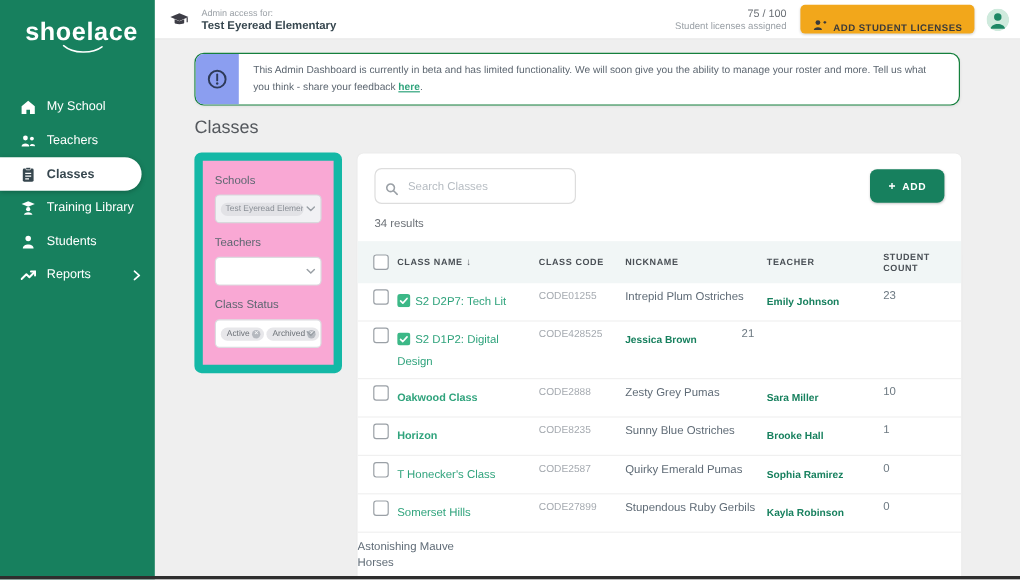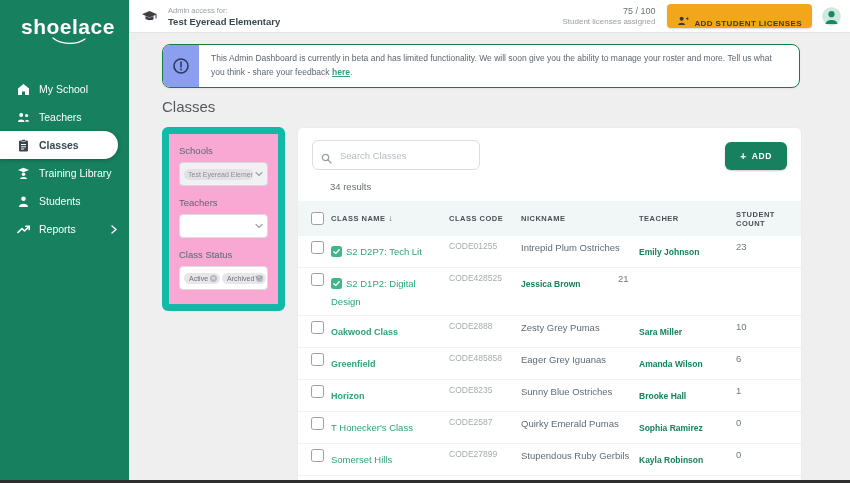--- a/index.html
+++ b/index.html
@@ -39,28 +39,28 @@
   .f-label{font-size:9.5px;color:#5c6670;margin:11px 0 6px}
   .f-label:first-child{margin-top:0}
   .select{position:relative;min-height:24px;border:1px solid #dcdce0;border-radius:4px;background:#fff;display:flex;align-items:center;padding:2px 14px 2px 4px;box-sizing:border-box}
   .select.filled{background:#f1f1f4;border-color:#d8d8dc}
   .sel-chip{font-size:7px;color:#8a8f96;background:#e2e2e6;border-radius:8px;padding:2px 4px;white-space:nowrap;overflow:hidden;max-width:86px}
   .chev{position:absolute;right:4px;top:50%;transform:translateY(-50%);display:flex}
   .chip{display:inline-flex;align-items:center;gap:2px;background:#e7e7ea;border-radius:8px;padding:2px 3px 2px 5px;font-size:7px;color:#6b7076;margin-right:2px;white-space:nowrap}
   .chip-x{width:7px;height:7px;border-radius:50%;background:#b5b9bf;color:#fff;font-size:6px;line-height:7px;text-align:center;cursor:pointer}
   
   .table-card{width:505px;flex:none;background:#fff;border:1px solid #ececec;border-radius:6px;min-height:430px;box-sizing:border-box;overflow:hidden}
-  .table-top{display:flex;align-items:flex-end;justify-content:space-between;padding:12px 14px 0}
+  .table-top{display:flex;align-items:center;justify-content:space-between;padding:12px 14px 0}
   .search{position:relative;width:168px}
   .search input{width:100%;height:30px;border:1px solid #ddd;border-radius:6px;box-sizing:border-box;padding:0 8px 0 27px;font-size:9.5px;color:#333;outline:none;font-family:inherit;background:#fff}
   .search input::placeholder{color:#b6bcc2}
   .search .mag{position:absolute;left:9px;top:10px}
   .btn-add{background:#17805E;color:#fff;border:none;border-radius:6px;height:28px;padding:0 15px;font-size:8.5px;font-weight:bold;letter-spacing:.6px;display:flex;align-items:center;gap:5px;cursor:pointer;font-family:inherit;box-shadow:0 1px 2px rgba(0,0,0,.2)}
   .btn-add .plus{font-size:10px;font-weight:bold}
-  .results{font-size:9.5px;color:#6b7076;padding:11px 32px 9px}
+  .results{font-size:9.5px;color:#6b7076;padding:11px 14px 9px}
   .thead{display:flex;align-items:center;background:#f1f6f6;min-height:35px;font-size:7.5px;color:#4a5056;letter-spacing:.5px;font-weight:bold}
   .col-check{width:33px;padding-left:13px;box-sizing:border-box;flex:none;display:flex;align-items:center}
   .col-name{width:118px;flex:none;padding-right:8px;box-sizing:border-box}
   .col-code{width:72px;flex:none;padding-right:4px;box-sizing:border-box}
   .col-nick{width:118px;flex:none;padding-right:8px;box-sizing:border-box}
   .col-teacher{width:97px;flex:none;padding-right:4px;box-sizing:border-box}
   .col-count{flex:1}
   .sort{margin-left:3px;font-size:8px;letter-spacing:0}
   .checkbox{display:inline-block;width:13px;height:13px;border:1.5px solid #9aa0a6;border-radius:2.5px;background:#fff;box-sizing:border-box;cursor:pointer}
   .trow{display:flex;align-items:flex-start;min-height:32px;border-bottom:1px solid #f0f0f0;padding:5px 0;box-sizing:border-box}
@@ -300,30 +300,20 @@
             <div class="col-name"><span class="cname bold">Oakwood Class</span></div>
             <div class="col-code ccode">CODE2888</div>
             <div class="col-nick cnick">Zesty Grey Pumas</div>
             <div class="col-teacher"><span class="cteacher">Sara Miller</span></div>
             <div class="col-count ccount">10</div>
           </div>
           <div class="trow">
             <div class="col-check">
               <span class="checkbox"></span>
             </div>
-            <div class="col-name"><span class="cname bold">Greenfield</span></div>
-            <div class="col-code ccode">CODE485858</div>
-            <div class="col-nick cnick">Eager Grey Iguanas</div>
-            <div class="col-teacher"><span class="cteacher">Amanda Wilson</span></div>
-            <div class="col-count ccount">6</div>
-          </div>
-          <div class="trow">
-            <div class="col-check">
-              <span class="checkbox"></span>
-            </div>
             <div class="col-name"><span class="cname bold">Horizon</span></div>
             <div class="col-code ccode">CODE8235</div>
             <div class="col-nick cnick">Sunny Blue Ostriches</div>
             <div class="col-teacher"><span class="cteacher">Brooke Hall</span></div>
             <div class="col-count ccount">1</div>
           </div>
           <div class="trow">
             <div class="col-check">
               <span class="checkbox"></span>
             </div>

